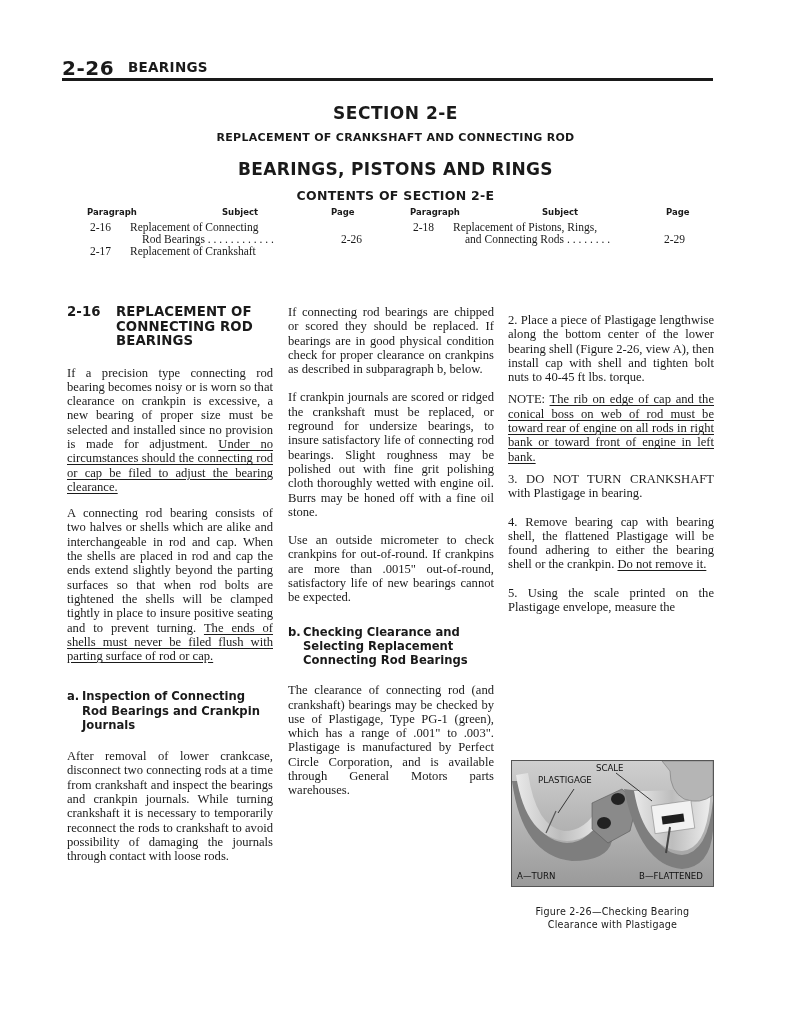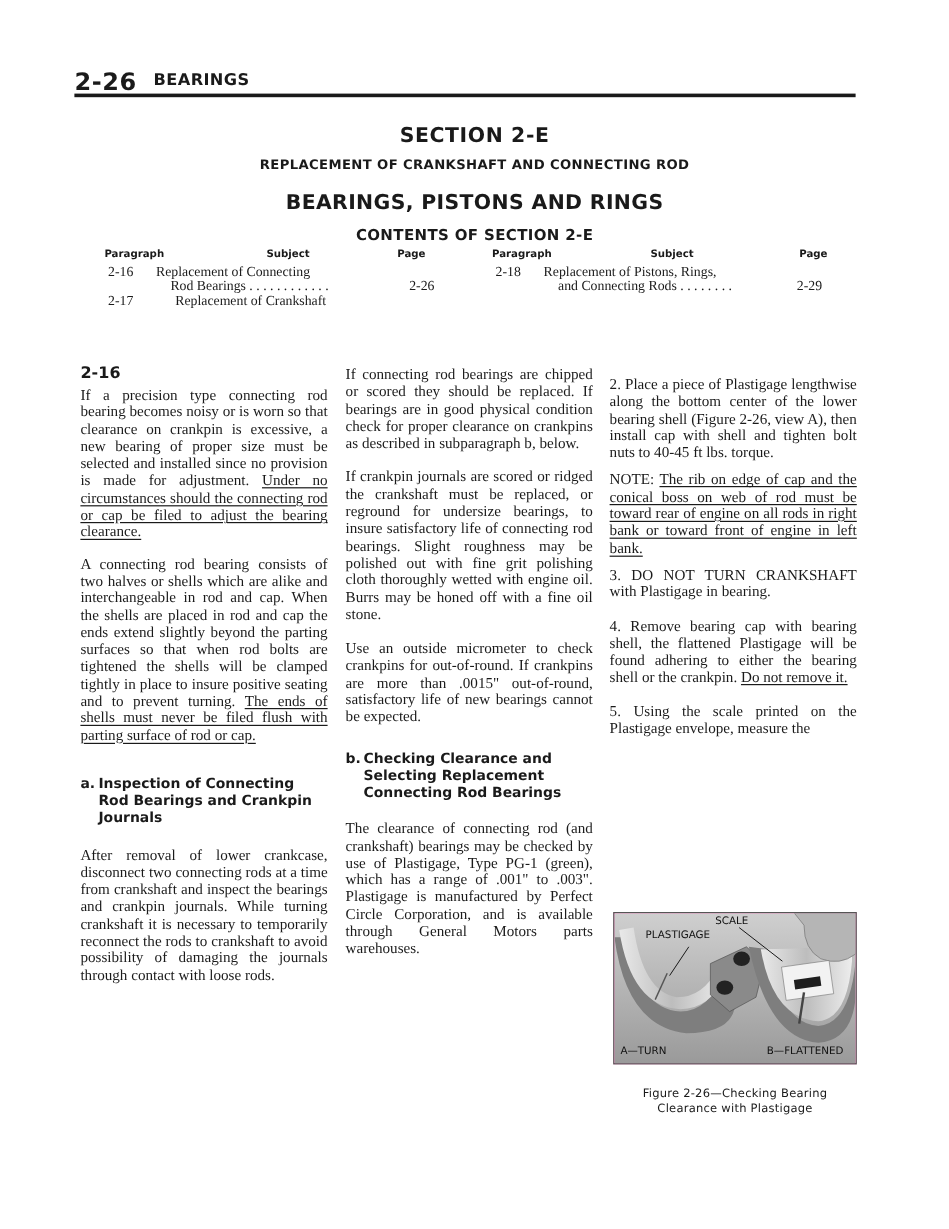--- a/index.html
+++ b/index.html
@@ -34,21 +34,21 @@
 
   p.body { margin: 0; font-family: "Liberation Serif", serif; font-size: 12.6px; line-height: 14.3px; text-align: justify; }
   .u { text-decoration: underline; text-decoration-thickness: 1.3px; text-underline-offset: 2px; }
 
   .h-main { font-family: "DejaVu Sans", sans-serif; font-weight: bold; font-size: 13.3px; line-height: 14.5px; position: relative; padding-left: 49px; letter-spacing: 0.1px; }
   .h-main .num { position: absolute; left: 0; top: 0; }
   .h-sub { font-family: "DejaVu Sans", sans-serif; font-weight: bold; font-size: 11.6px; line-height: 14.2px; position: relative; padding-left: 15px; }
   .h-sub .lbl { position: absolute; left: 0; top: 0; }
 
   
-  .figure { position: absolute; left: 511px; top: 760px; width: 201px; height: 125px; border: 1px solid #555; background: #f9a8d4; overflow: hidden; }
+  .figure { position: absolute; left: 511px; top: 760px; width: 201px; height: 125px; border: 1px solid #555; background: #ec4899; overflow: hidden; }
   .figure svg { display: block; }
   .fig-label { position: absolute; font-family: "DejaVu Sans", sans-serif; font-size: 8.6px; color: #111; white-space: nowrap; }
   .caption { position: absolute; left: 505px; top: 905px; width: 215px; text-align: center; font-family: "DejaVu Sans", sans-serif; font-size: 9.6px; line-height: 13px; letter-spacing: 0.2px; }
 </style>
 </head>
 <body>
 
 <div class="run-head sans">
   <span class="pgno">2-26</span>
   <span class="title">BEARINGS</span>
@@ -68,21 +68,21 @@
   <div class="row">
     <span style="left:3px">2-16</span>
     <span style="left:43px">Replacement of Connecting</span>
   </div>
   <div class="row">
     <span style="left:55px">Rod Bearings . . . . . . . . . . . .</span>
     <span style="left:254px">2-26</span>
   </div>
   <div class="row">
     <span style="left:3px">2-17</span>
-    <span style="left:59px">Replacement of Crankshaft</span>
+    <span style="left:43px">Replacement of Crankshaft</span>
   </div>
 </div>
 
 <div id="toc-right" class="toc">
   <div class="hdr">
     <span style="left:0">Paragraph</span>
     <span style="left:132px">Subject</span>
     <span style="left:256px">Page</span>
   </div>
   <div class="row">
@@ -91,20 +91,21 @@
   </div>
   <div class="row">
     <span style="left:55px">and Connecting Rods . . . . . . . .</span>
     <span style="left:254px">2-29</span>
   </div>
 </div>
 
 <div id="col1" class="col">
   <div class="h-main">
     <span class="num">2-16</span>
+    <span>REPLACEMENT OF CONNECTING ROD BEARINGS</span>
   </div>
   <p class="body" style="margin-top:17px">
     <span>If a precision type connecting rod bearing becomes noisy or is worn so that clearance on crankpin is excessive, a new bearing of proper size must be selected and installed since no provision is made for adjustment.</span>
     <span class="u">Under no circumstances should the connecting rod or cap be filed to adjust the bearing clearance.</span>
   </p>
   <p class="body" style="margin-top:12px">
     <span>A connecting rod bearing consists of two halves or shells which are alike and interchangeable in rod and cap. When the shells are placed in rod and cap the ends extend slightly beyond the parting surfaces so that when rod bolts are tightened the shells will be clamped tightly in place to insure positive seating and to prevent turning.</span>
     <span class="u">The ends of shells must never be filed flush with parting surface of rod or cap.</span>
   </p>
   <div class="h-sub" style="margin-top:26px">

